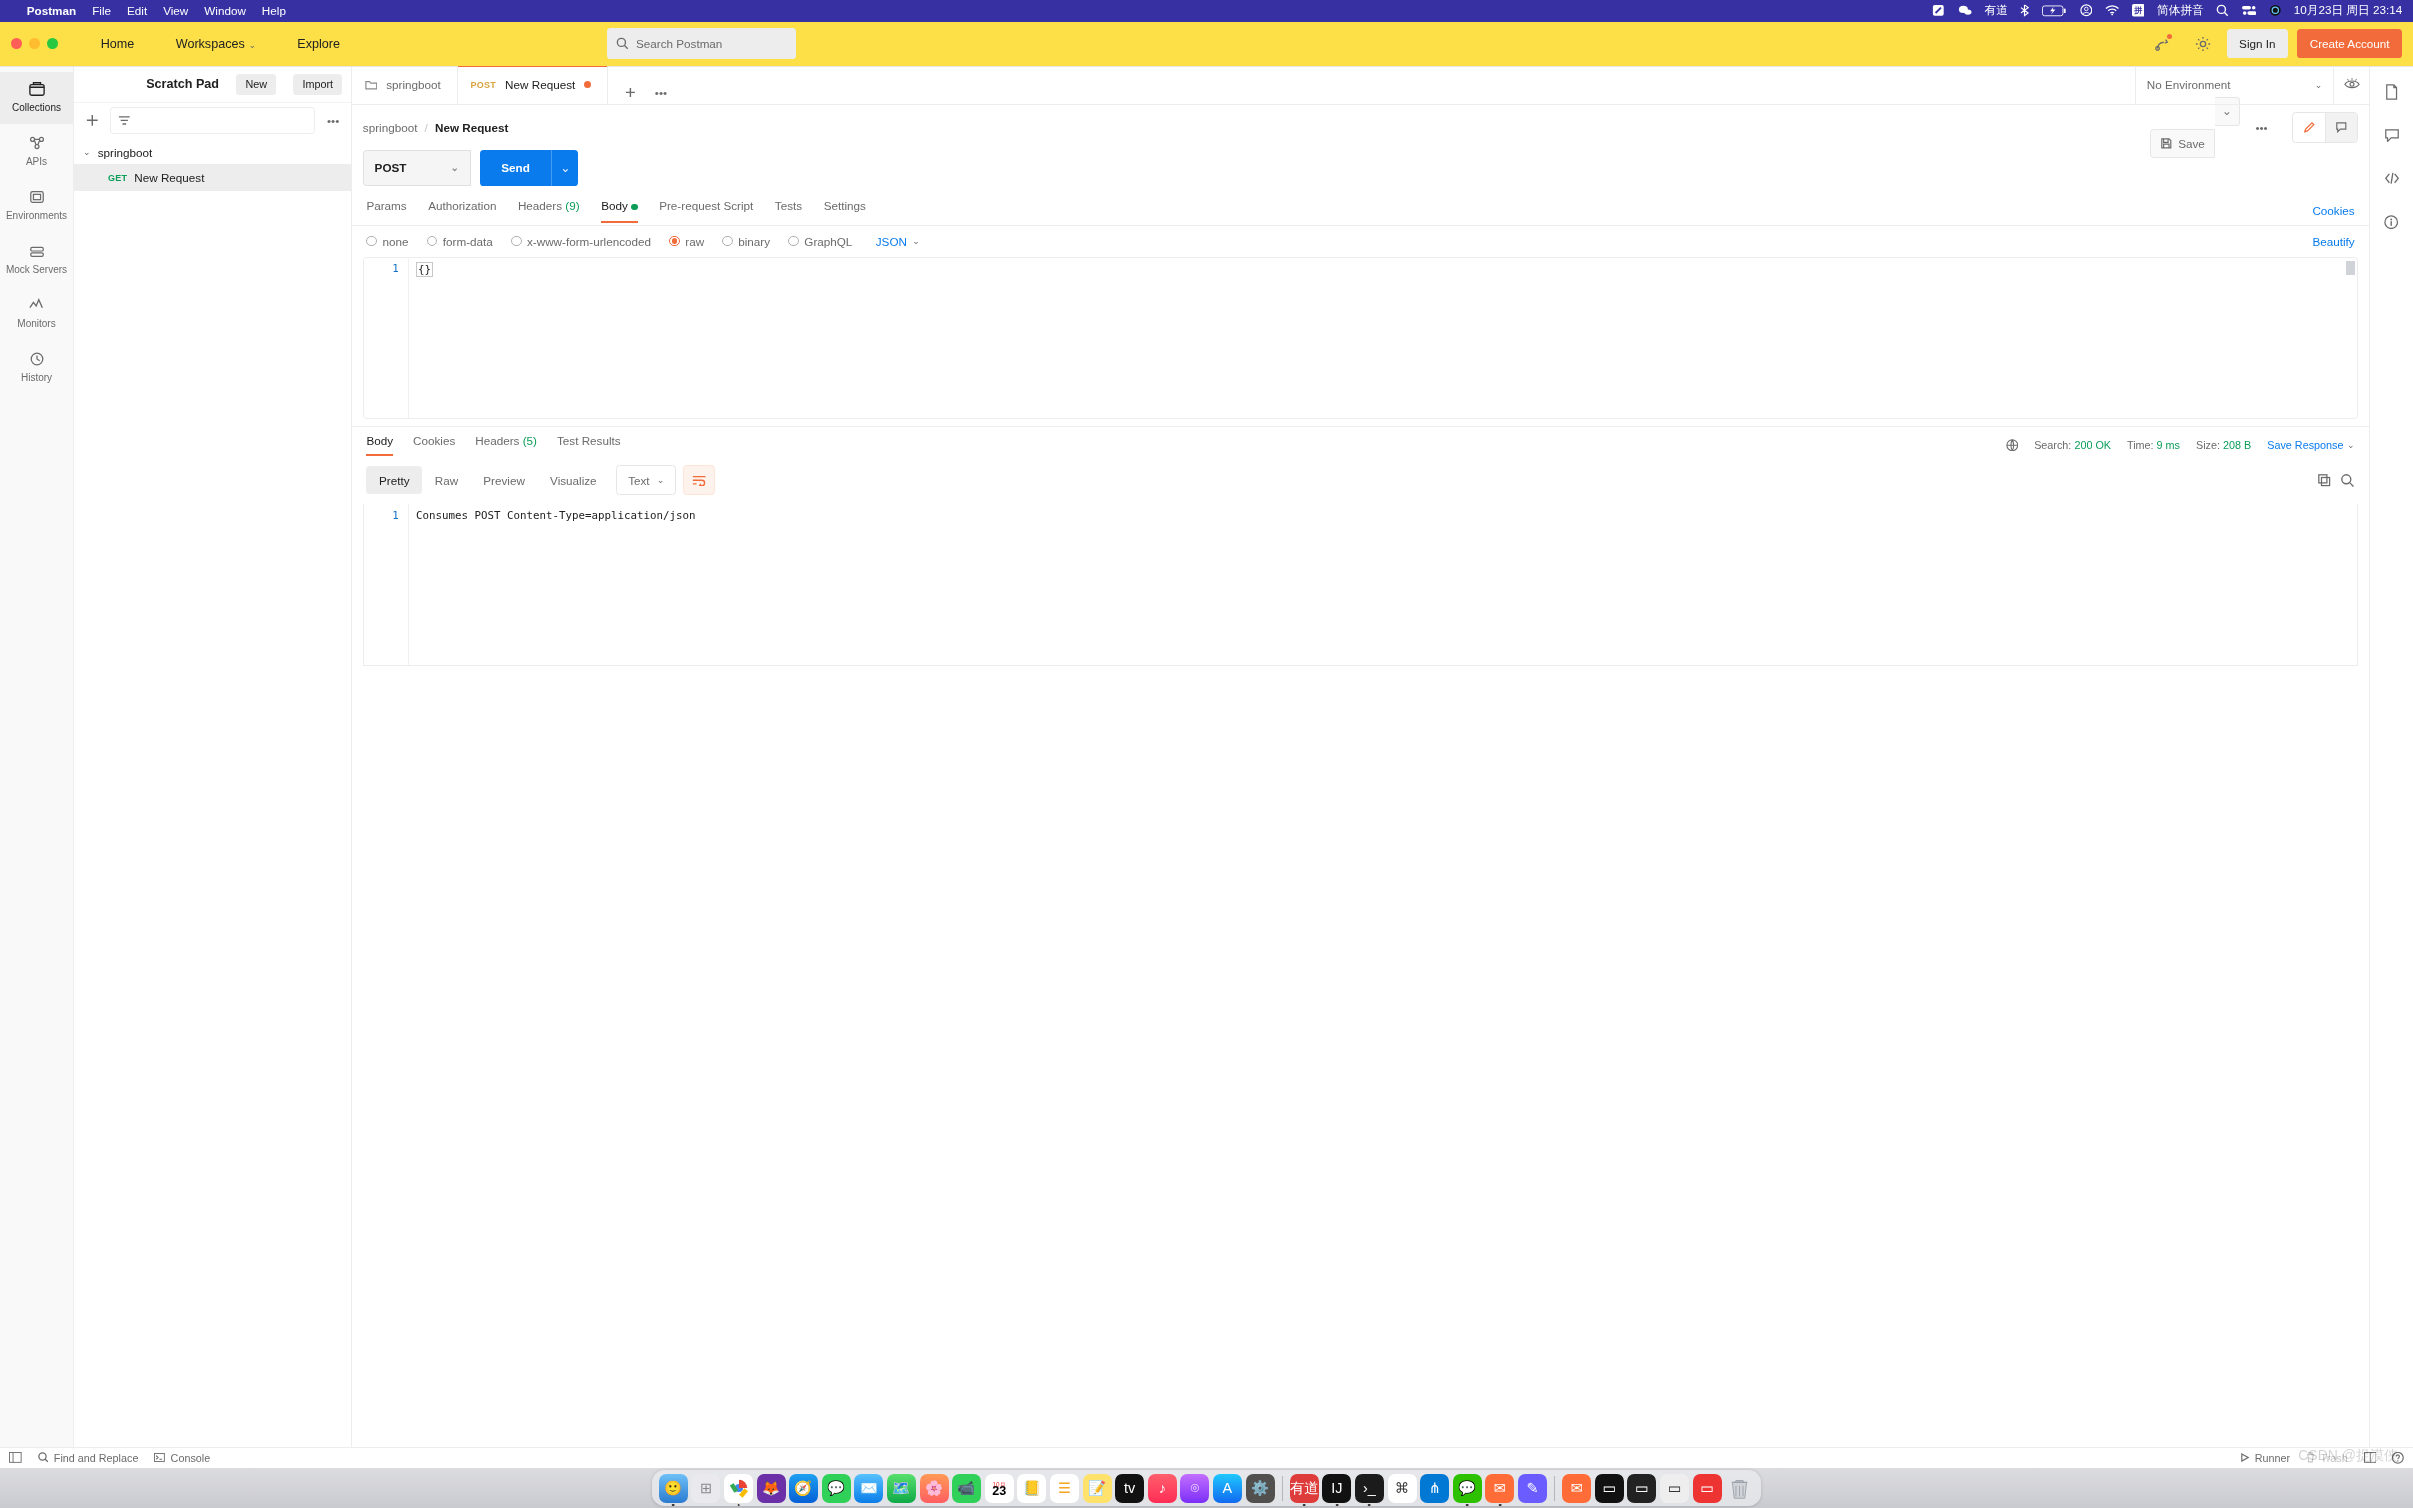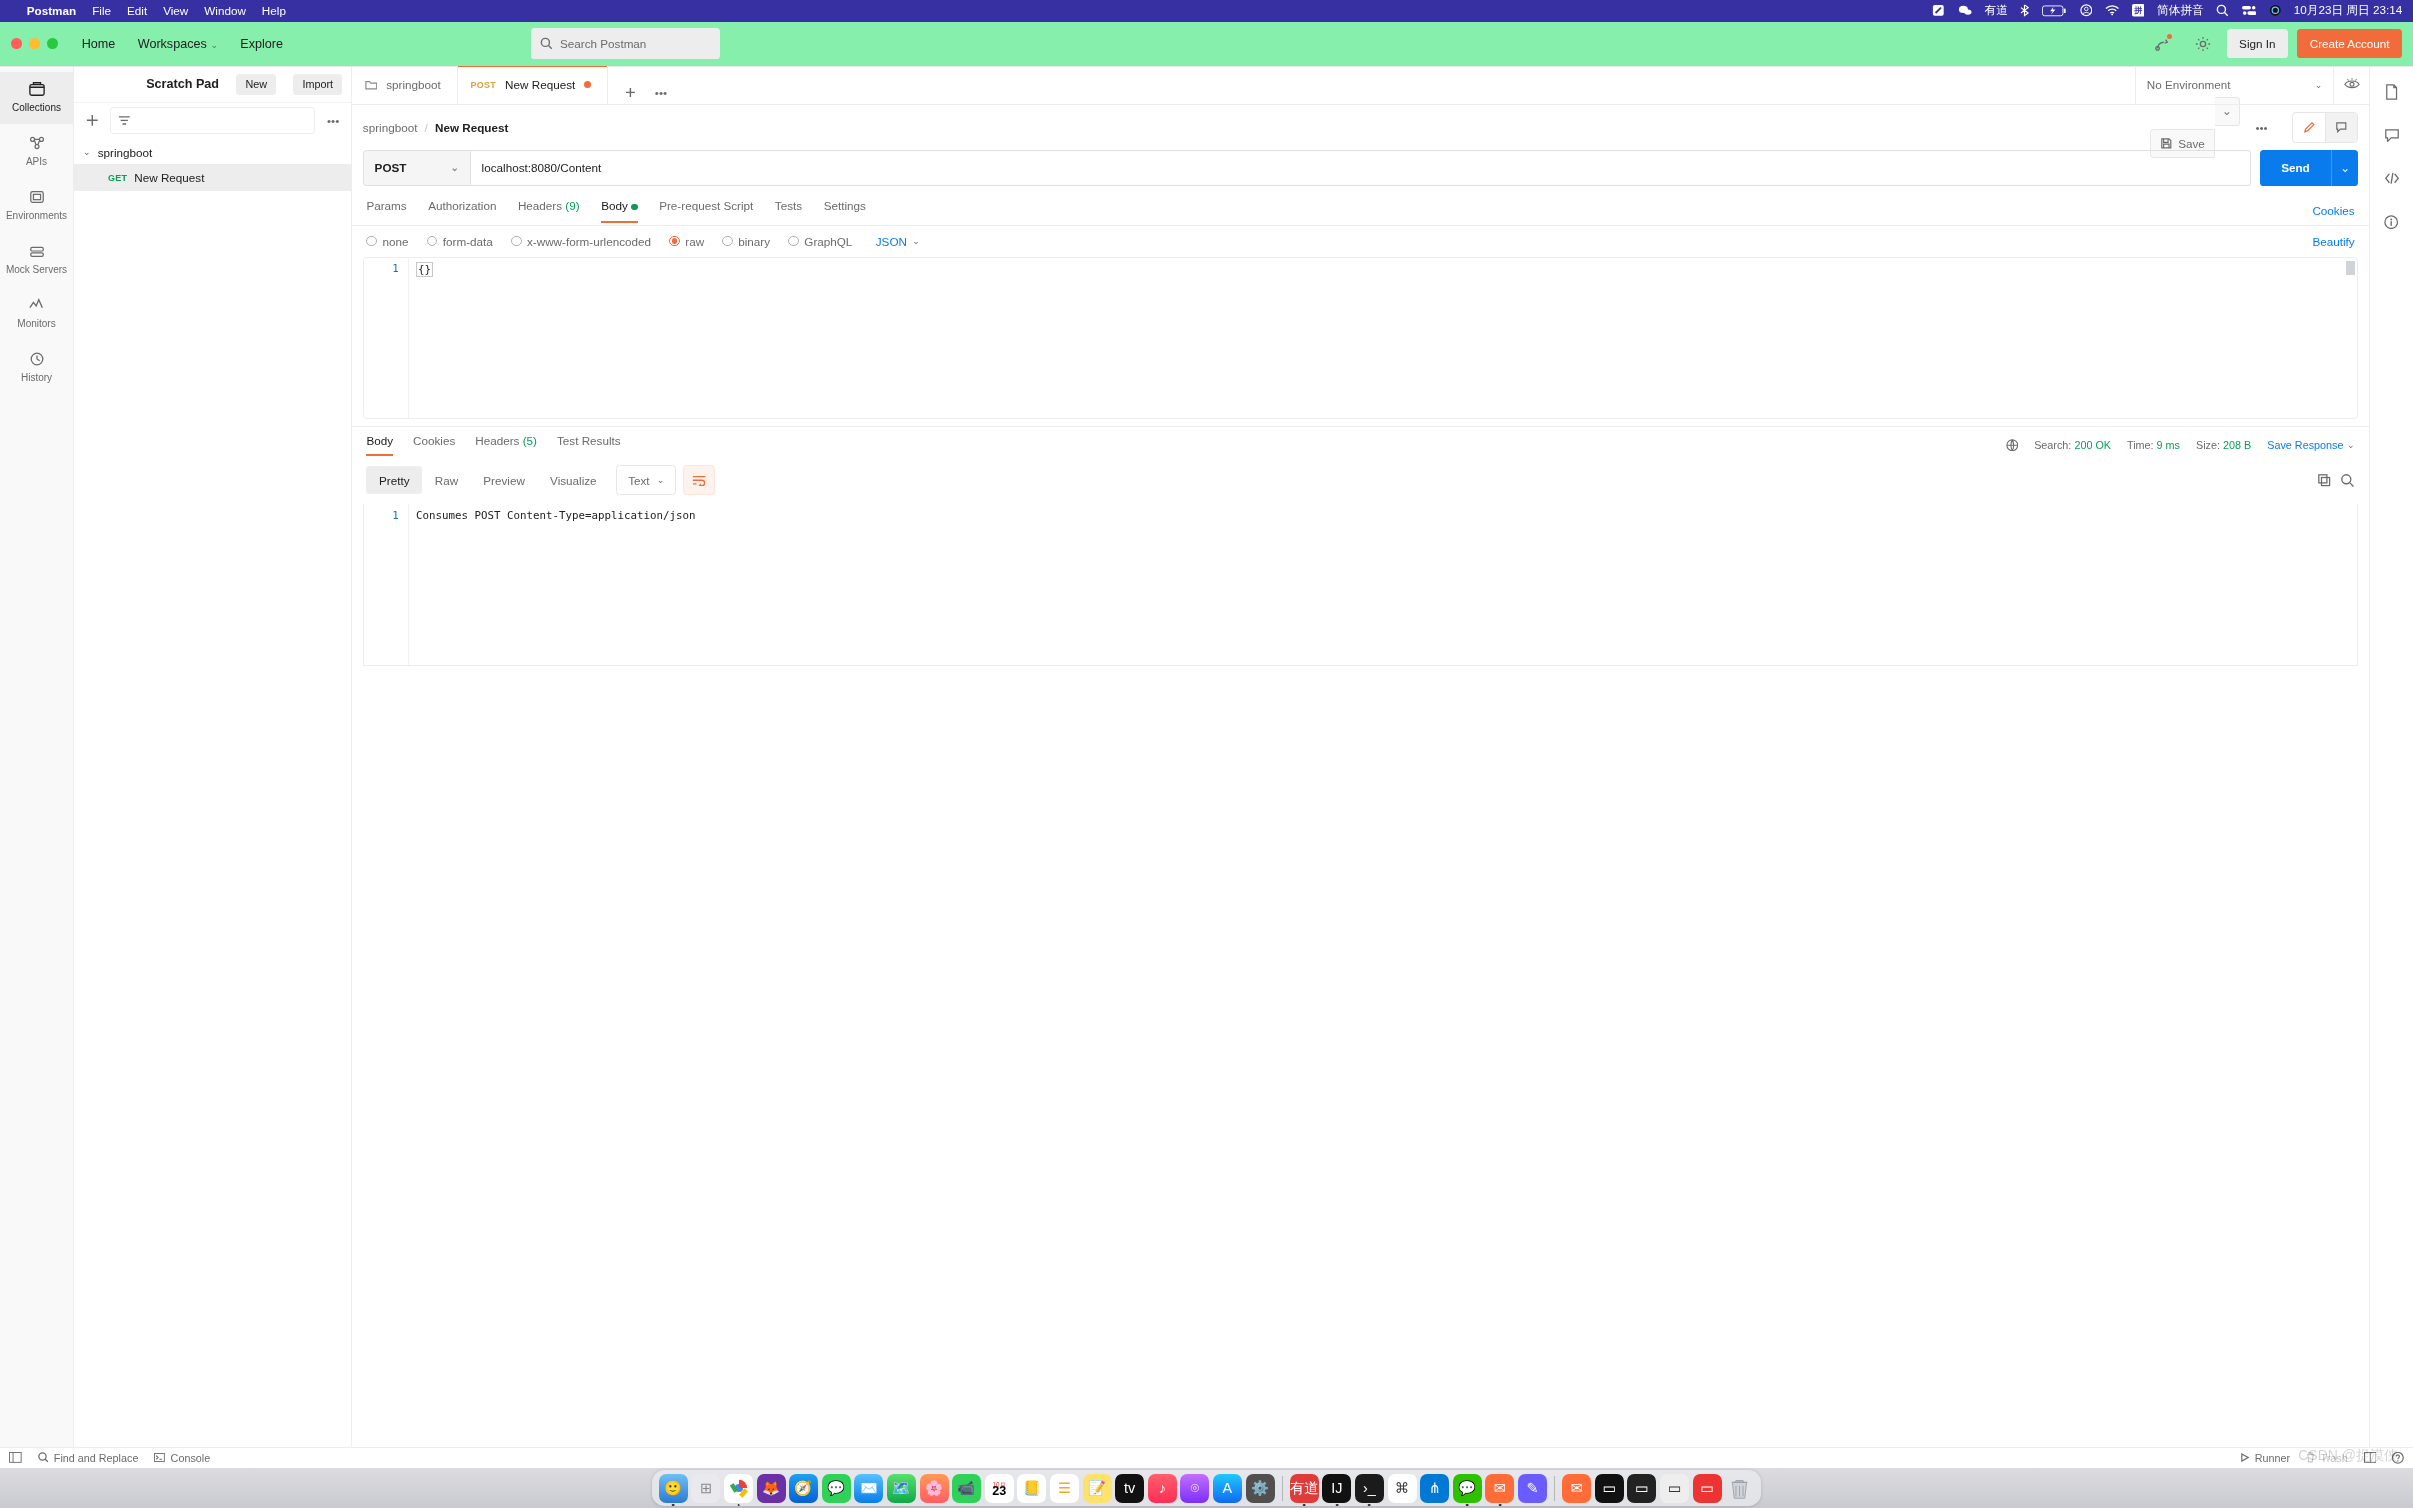--- a/index.html
+++ b/index.html
@@ -7,21 +7,21 @@
 
 
 .mac-menubar { height: 21.5px; background: #3730a3; color: #fff; display: flex; align-items: center; padding: 0 10.8px; font-size: 11.7px; }
 .mac-menubar .left { display: flex; align-items: center; gap: 16px; }
 .mac-menubar .right { margin-left: auto; display: flex; align-items: center; gap: 12.6px; }
 .mac-menubar .apple { font-size: 13.5px; }
 .mac-menubar .app-name { font-weight: 700; }
 .mac-menubar .status-icon { display: inline-flex; align-items: center; }
 
 
-.pm-toolbar { height: 45px; background: #86efac; border-bottom: 0.9px solid #e6e6e6; display: flex; align-items: center; padding: 0 10.8px; gap: 8px; }
+.pm-toolbar { height: 45px; background: #fde047; border-bottom: 0.9px solid #e6e6e6; display: flex; align-items: center; padding: 0 10.8px; gap: 27px; }
 .traffic-lights { display: flex; gap: 7.2px; margin-right: 9px; }
 .traffic-lights .dot { width: 10.8px; height: 10.8px; border-radius: 50%; }
 .tl-red { background: #ff5f57; }
 .tl-yellow { background: #febc2e; }
 .tl-green { background: #28c840; }
 .pm-toolbar .nav-item { font-size: 12.6px; color: #212121; padding: 5.4px 7.2px; cursor: pointer; }
 .pm-toolbar .nav-chev { font-size: 9px; color: #6b6b6b; margin-left: 3.6px; }
 .search-global { margin-left: 233px; width: 189px; height: 30.5px; background: #ededed; border-radius: 3.6px; display: flex; align-items: center; gap: 7.2px; padding: 0 9px; color: #6b6b6b; }
 .pm-toolbar .right-cluster { margin-left: auto; display: flex; align-items: center; gap: 9px; }
 .icon-btn { width: 29px; height: 29px; display: flex; align-items: center; justify-content: center; color: #6b6b6b; cursor: pointer; border-radius: 3.6px; }
@@ -432,23 +432,20 @@
                 </svg>
               </span>
           </div>
         </div>
       </div>
 
       <div class="url-row">
         <div class="method-dd">
             <span>POST</span>
             <span class="dd-chev">⌄</span>
-          </div>
-        <div class="url-input">
-            <span>localhost:8080/Content</span>
           </div>
         <div class="send-wrap">
           <span class="send-btn">Send</span>
           <span class="send-chev">⌄</span>
         </div>
       </div>
 
       <div class="req-tabs">
         <span class="rt">Params</span>
         <span class="rt">Authorization</span>

